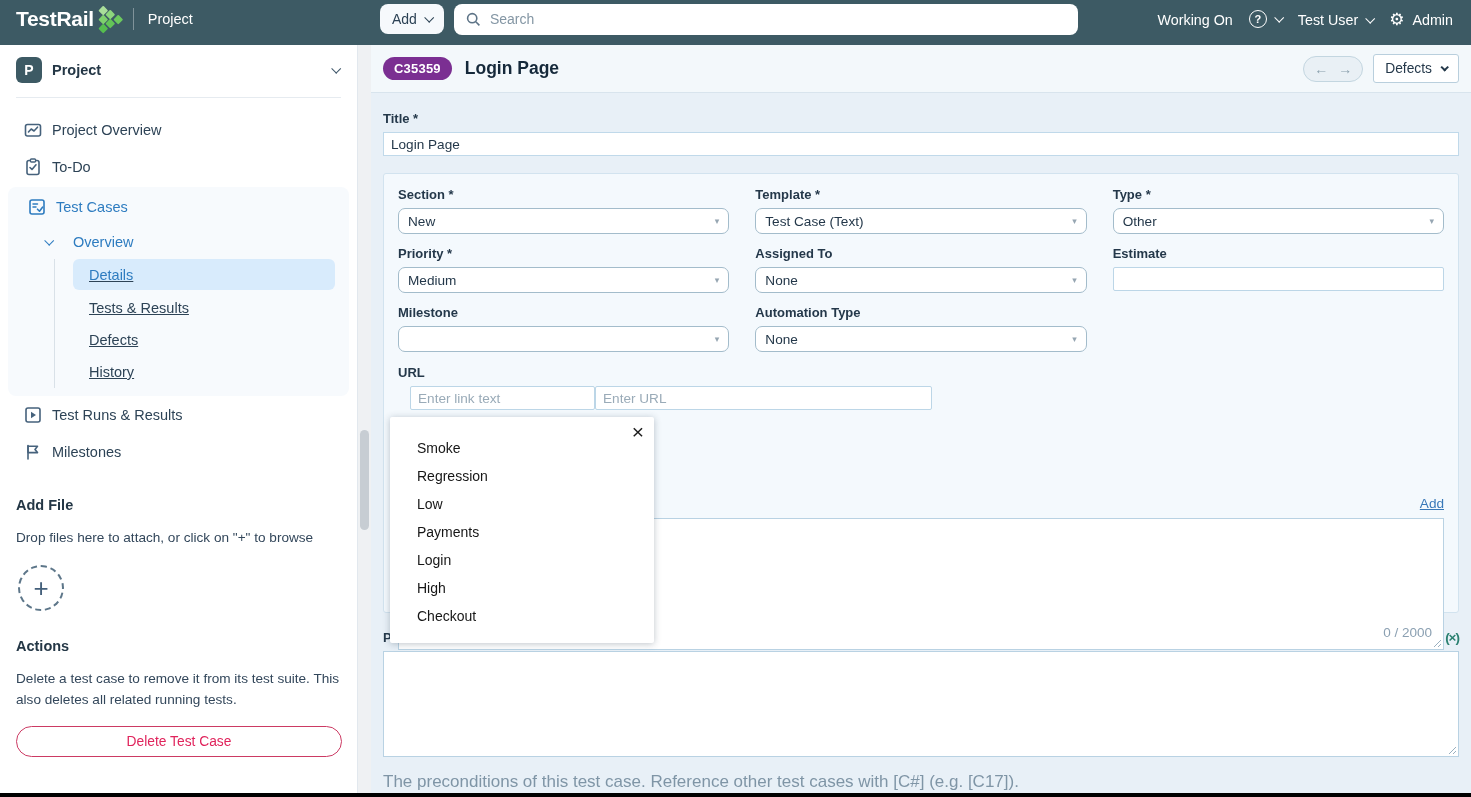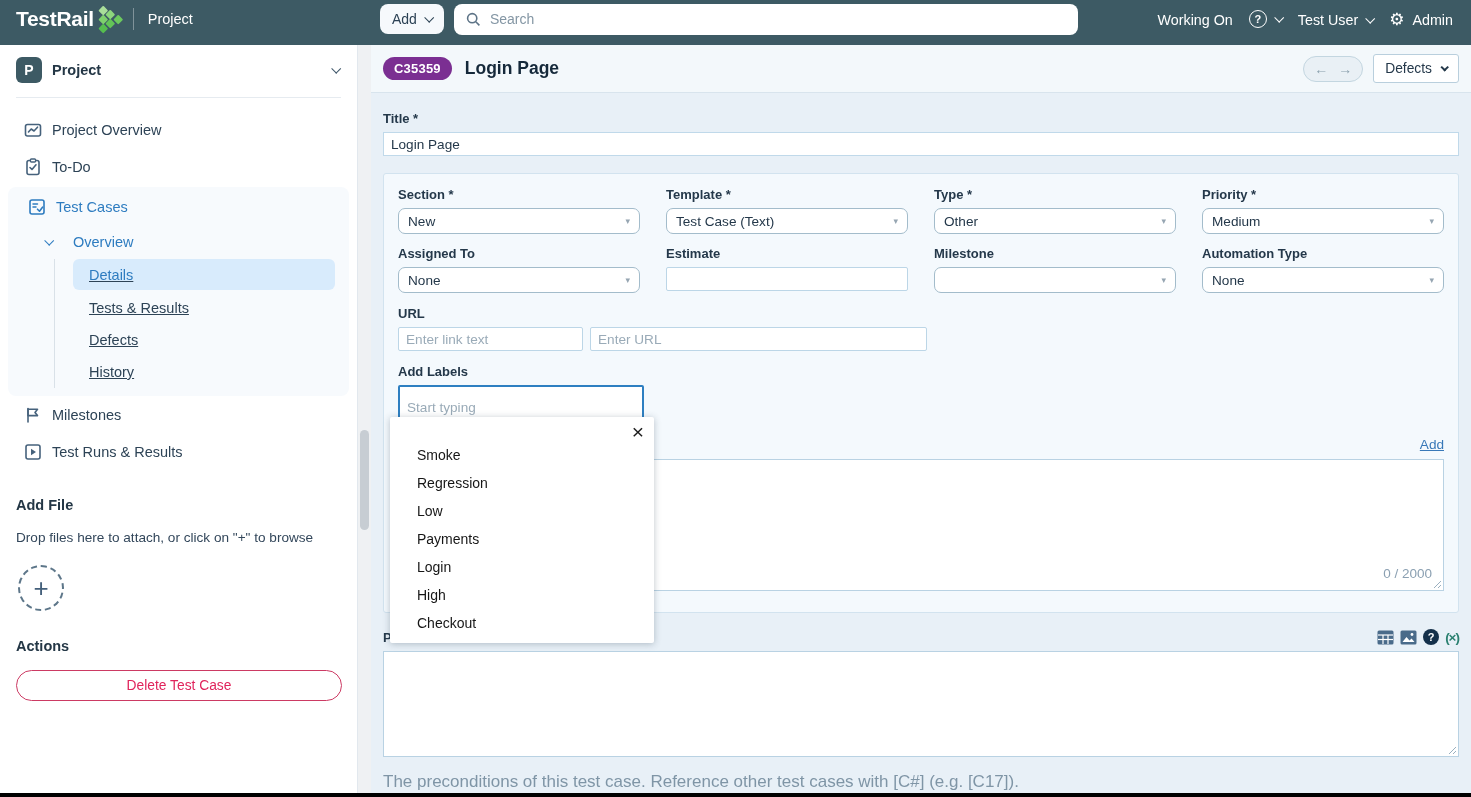--- a/index.html
+++ b/index.html
@@ -65,26 +65,26 @@
   .nav-pill span { cursor:pointer; line-height:1; }
   .defects-btn { display:flex; align-items:center; gap:9px; background:#fff; border:1px solid #b9cfdd; border-radius:3px; height:29px; padding:0 11px; font-size:13.8px; color:#24384a; font-family:inherit; cursor:pointer; }
   .defects-btn .chev { border-color:#24384a; width:6px; height:6px; border-width:2px; }
 
   
   .content { padding:0 12px; }
   .field-label { font-weight:bold; font-size:13px; color:#24384a; }
   .title-label { margin-top:18px; }
   .text-input { display:block; width:100%; height:24px; background:#fff; border:1px solid #c0d9ea; font-size:13.6px; color:#24384a; padding:0 7px; margin-top:6px; font-family:inherit; }
   .card { margin-top:17px; background:#f4f9fd; border:1px solid #d2e3ef; border-radius:3px; padding:13px 14px 0; height:440px; }
-  .fields-grid { display:grid; grid-template-columns:repeat(4,1fr); column-gap:26px; row-gap:12px; }
+  .fields-grid { display:grid; grid-template-columns:repeat(3,1fr); column-gap:26px; row-gap:12px; }
   .sel { display:flex; align-items:center; height:26px; background:#fff; border:1px solid #a3bccb; border-radius:7px; padding:0 9px; font-size:13.6px; color:#24384a; margin-top:6px; cursor:pointer; }
   .sel .caret { margin-left:auto; color:#96a6b2; font-size:9px; }
   .plain-input { height:24px; background:#fff; border:1px solid #bcd6e7; border-radius:2px; width:100%; margin-top:6px; font-size:13.6px; color:#24384a; padding:0 7px; font-family:inherit; }
   .plain-input::placeholder, .text-input::placeholder { color:#9aabb8; }
-  .url-row { display:flex; gap:7px; margin-top:6px; }
+  .url-row { display:flex; gap:0; margin-top:6px;margin-left:12px; }
   .url-text { width:185px; margin-top:0; }
   .url-link { width:337px; margin-top:0; }
   .section-block { margin-top:13px; }
   .labels-input { width:246px; border:2px solid #2e7fc1; border-radius:2px; height:44px; }
   .add-row { display:flex; justify-content:flex-end; margin-top:8px; height:16px; }
   .add-link { color:#3878b8; font-size:13.6px; text-decoration:underline; cursor:pointer; }
   .big-ta-wrap { position:relative; margin-top:6px; }
   .big-ta { display:block; width:100%; height:132px; background:#fff; border:1px solid #b9d2e3; resize:none; font-family:inherit; font-size:13.6px; padding:6px 8px; color:#24384a; }
   .counter { position:absolute; right:12px; bottom:10px; color:#8ba0b2; font-size:13.5px; }
   .resize-glyph { position:absolute; right:2px; bottom:2px; }
@@ -93,21 +93,21 @@
   .editor-icons { margin-left:auto; display:flex; align-items:center; gap:6px; }
   .editor-icons .ic { cursor:pointer; display:flex; }
   .help-ic { width:16px; height:16px; background:#14304a; color:#fff; border-radius:50%; font-size:11px; font-weight:bold; display:flex; align-items:center; justify-content:center; }
   .var-ic { color:#2a8070; font-size:13.5px; font-weight:bold; letter-spacing:-1px; }
   .precond-ta { height:106px; }
   .helper-text { margin-top:15px; color:#7f95a6; font-size:17px; }
 
   
   .labels-panel { position:absolute; left:19px; top:372px; width:264px; height:226px; background:#fff; border-radius:2px; box-shadow:0 1px 7px rgba(40,60,80,.3); z-index:20; }
   .panel-close { position:absolute; top:2px; right:10px; font-size:21px; color:#1c1c1c; cursor:pointer; line-height:1.2; }
-  .panel-options { padding-top:24px; }
+  .panel-options { padding-top:17px; }
   .panel-option { height:28px; display:flex; align-items:center; padding-left:27px; font-size:14px; color:#161616; cursor:pointer; }
 
   .bottom-bar { position:absolute; left:0; bottom:0; width:1471px; height:4px; background:#000; }
 </style>
 </head>
 <body>
 
 <div class="app">
 
   <header class="topbar">
@@ -204,41 +204,42 @@
               <span>Defects</span>
             </div>
             <div class="tree-item">
               <span>History</span>
             </div>
           </div>
         </div>
 
         <div class="nav-item">
           <svg width="18" height="18" viewBox="0 0 18 18">
+              <rect x="2" y="2" width="14" height="14" rx="2" fill="none" stroke="#46627c" stroke-width="1.6"></rect>
+              <path d="M7 5.8 L12 9 L7 12.2 Z" fill="#46627c"></path>
+            </svg>
+          <span>Test Runs &amp; Results</span>
+        </div>
+        <div class="nav-item">
+          <svg width="18" height="18" viewBox="0 0 18 18">
               <line x1="4" y1="2.5" x2="4" y2="16" stroke="#46627c" stroke-width="1.6" stroke-linecap="round"></line>
               <path d="M4 3.2 H13.5 L11 6.4 L13.5 9.6 H4 Z" fill="none" stroke="#46627c" stroke-width="1.6" stroke-linejoin="round"></path>
             </svg>
           <span>Milestones</span>
-        </div>
-        <div class="nav-item">
-          <svg width="18" height="18" viewBox="0 0 18 18">
-              <rect x="2" y="2" width="14" height="14" rx="2" fill="none" stroke="#46627c" stroke-width="1.6"></rect>
-              <path d="M7 5.8 L12 9 L7 12.2 Z" fill="#46627c"></path>
-            </svg>
-          <span>Test Runs &amp; Results</span>
         </div>
       </nav>
 
       <div class="side-heading">Add File</div>
       <div class="side-text">Drop files here to attach, or click on "+" to browse</div>
       <div class="dropzone">
         <span>+</span>
       </div>
 
       <div class="side-heading">Actions</div>
+      <div class="side-text">Delete a test case to remove it from its test suite. This also deletes all related running tests.</div>
       <button class="delete-btn">Delete Test Case</button>
     </aside>
 
     <div class="scroll-gutter">
       <div class="scroll-thumb"></div>
     </div>
 
     <main class="main">
       <div class="main-header">
         <span class="case-badge">C35359</span>

